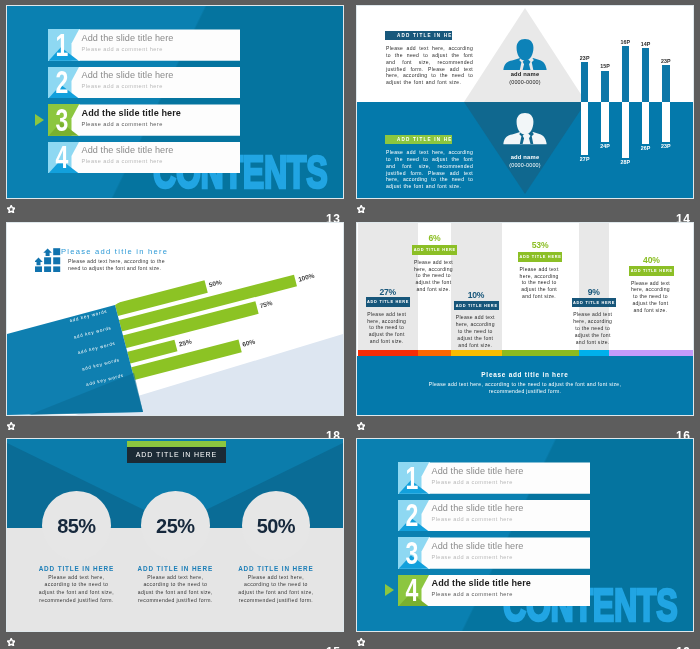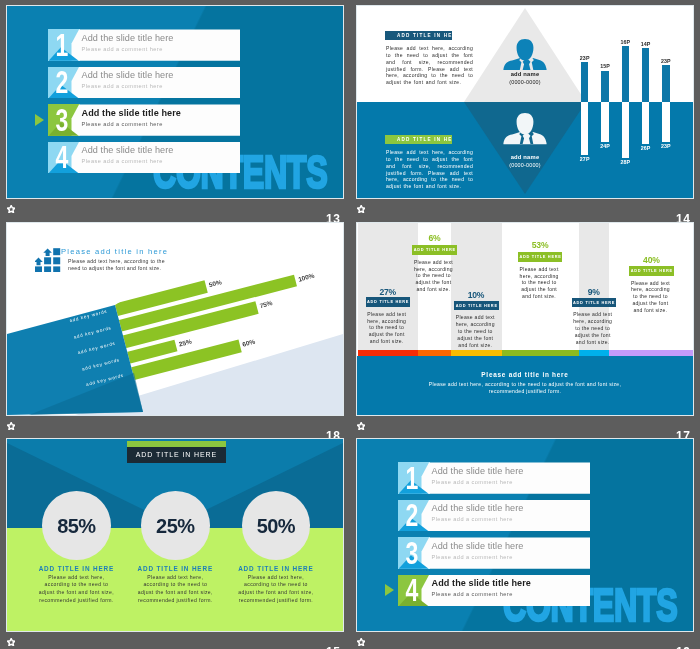--- a/index.html
+++ b/index.html
@@ -57,21 +57,21 @@
   .s16 .cbar{position:absolute;height:6px;top:127px;}
   .s16 .pct{position:absolute;text-align:center;font-size:8.6px;font-weight:bold;white-space:nowrap;letter-spacing:-0.2px;}
   .s16 .bdg{position:absolute;height:9.6px;line-height:10px;font-size:3.9px;font-weight:bold;color:#fff;letter-spacing:0.7px;text-align:center;white-space:nowrap;overflow:hidden;text-indent:0.7px;}
   .s16 .txt{position:absolute;font-size:5.05px;line-height:6.85px;color:#2d2d2d;text-align:center;letter-spacing:0.28px;}
   .s16 .blue{position:absolute;left:0;top:133px;width:336px;height:59px;background:#0479ab;}
   .s16 .btitle{position:absolute;left:0;top:148px;width:336px;text-align:center;font-size:6.4px;font-weight:bold;color:#fff;letter-spacing:0.75px;}
   .s16 .bbody{position:absolute;left:68px;top:158px;width:200px;text-align:center;font-size:5.05px;line-height:6.9px;color:#fff;letter-spacing:0.32px;}
 
 
   
-  .s17{position:absolute;inset:0;background:#bef264;overflow:hidden;}
+  .s17{position:absolute;inset:0;background:#e5e5e5;overflow:hidden;}
   .s17 .band{position:absolute;left:0;top:0;width:336px;height:89px;background:#0b7cab;}
   .s17 .vtri{position:absolute;left:0;top:0;}
   .s17 .gtop{position:absolute;height:6.5px;background:#8cc63f;}
   .s17 .tbox{position:absolute;height:15.8px;line-height:16px;background:#1b2a35;color:#fff;font-size:7px;text-align:center;letter-spacing:0.9px;white-space:nowrap;}
   .s17 .circ{position:absolute;width:68.6px;height:68.6px;border-radius:50%;background:#e6e6e6;}
   .s17 .cpct{position:absolute;width:68.6px;text-align:center;font-size:20px;font-weight:bold;color:#16283c;letter-spacing:-0.5px;}
   .s17 .ctitle{position:absolute;text-align:center;font-size:6.4px;font-weight:bold;color:#1d7fb8;letter-spacing:0.85px;white-space:nowrap;}
   .s17 .cbody{position:absolute;text-align:center;font-size:5.1px;line-height:7.9px;color:#333;letter-spacing:0.38px;}
 
   
@@ -310,21 +310,21 @@
         <div class="txt" style="left:271.4px;top:56.5px;width:44px">Please add text here, according to the need to adjust the font and font size.</div>
         <div class="blue"></div>
         <div class="btitle">Please add title in here</div>
         <div class="bbody">Please add text here, according to the need to adjust the font and font size, recommended justified form.</div>
       </div>
     </div>
     <div class="foot">
       <span class="star"><svg width="8.4" height="8" viewBox="0 0 24 23">
             <path d="M12 1.5l3.2 6.6 7.3 1-5.3 5.2 1.3 7.3-6.5-3.5-6.5 3.5 1.3-7.3L1.5 9.1l7.3-1z" fill="none" stroke="#fff" stroke-width="4.2"></path>
           </svg></span>
-      <span class="pnum">17</span>
+      <span class="pnum">16</span>
     </div>
   </div>
 
   <div class="cell c4">
     <div class="slide">
       <div class="s17">
         <div class="band"></div>
         <svg class="vtri" width="336" height="89" viewBox="0 0 336 89">
             <polygon points="0,4 168,86 336,4 336,89 0,89" fill="#0a6c96"></polygon>
           </svg>

